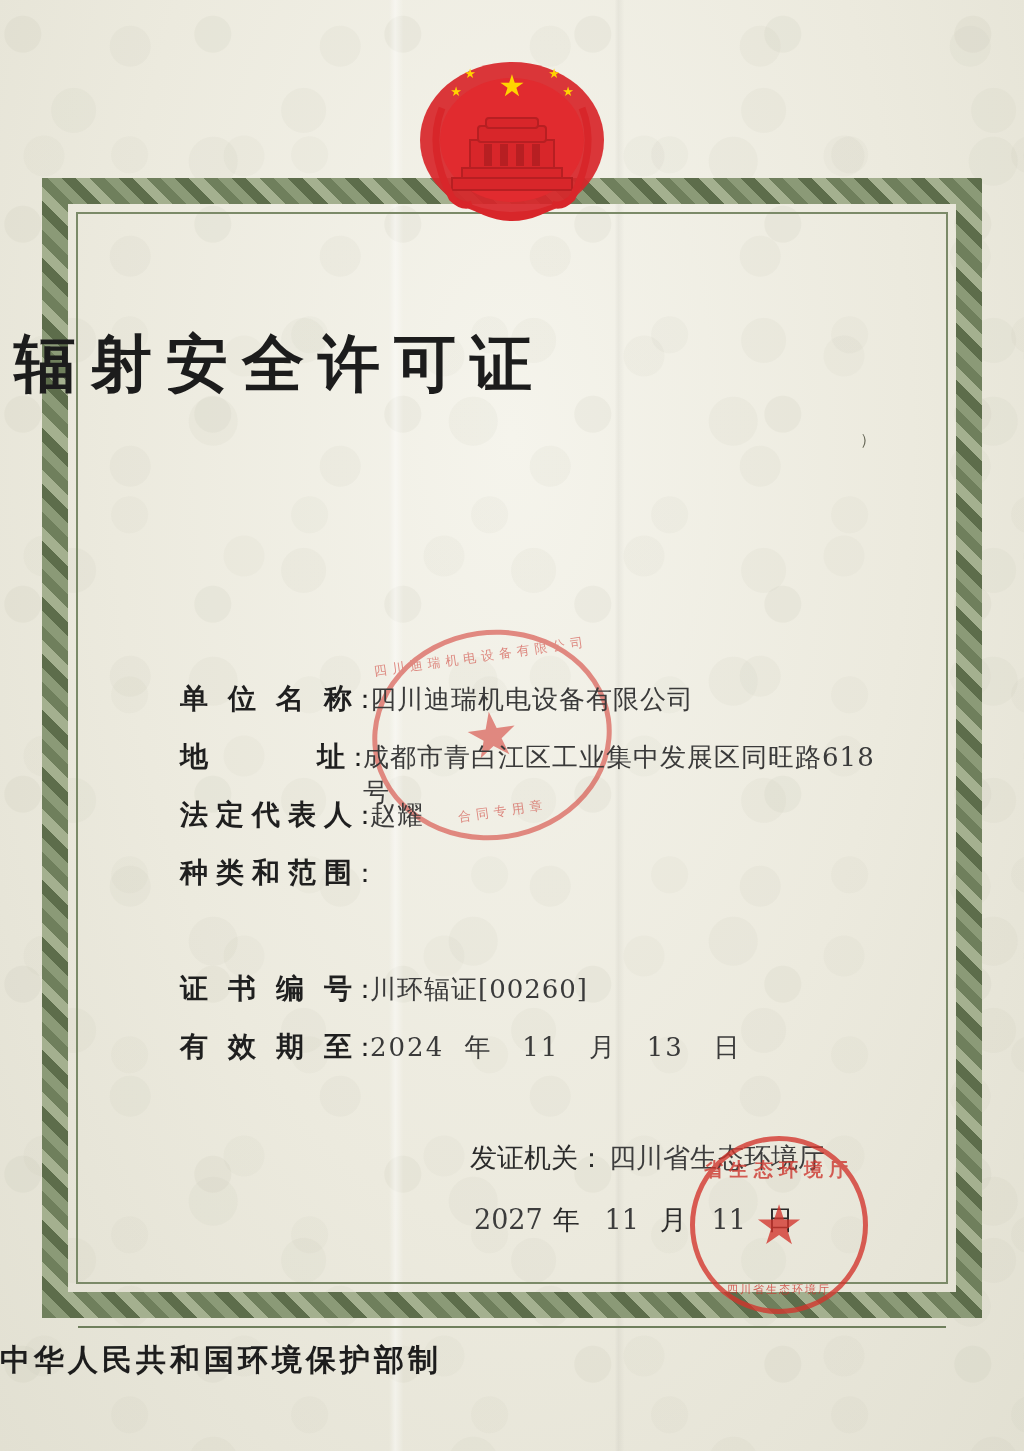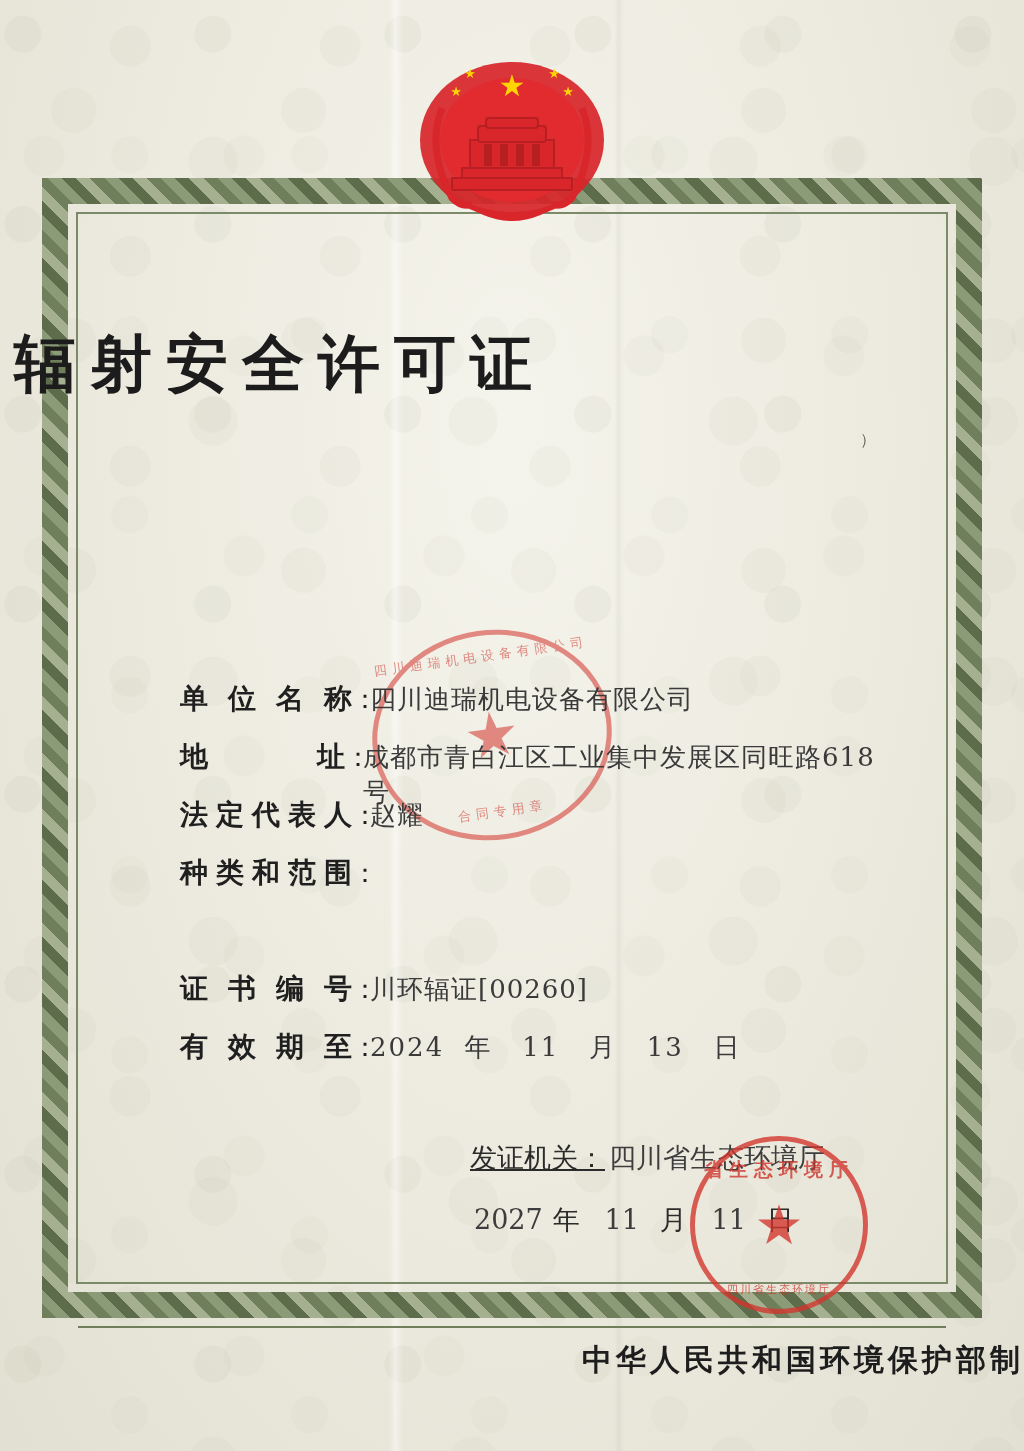--- a/index.html
+++ b/index.html
@@ -161,21 +161,21 @@
     width: 460px;
   }
   .issuer-row {
     display: flex;
     align-items: baseline;
     height: 62px;
     font-size: 27px;
     color: #2b2b2b;
     font-family: "DejaVu Serif", "Liberation Serif", serif;
   }
-  .issuer-label { font-weight: normal; text-decoration: underline; }
+  .issuer-label { font-weight: normal; }
   .issuer-value { color: #3d3d3d; margin-left: 4px; }
 
   
   .seal {
     position: absolute;
     border-radius: 50%;
     pointer-events: none;
     opacity: .72;
   }
   #seal-company {
@@ -240,21 +240,21 @@
     text-align: center;
     color: #cc332b;
     font-size: 11px;
     letter-spacing: 2px;
   }
 
   #footer {
     position: absolute;
     left: 0; right: 0;
     top: 1340px;
-    text-align: right;
+    text-align: left;
     font-size: 30px;
     font-weight: bold;
     letter-spacing: 4px;
     color: #1d1d1d;
     font-family: "DejaVu Serif", "Liberation Serif", serif;
   }
   #footer-rule {
     position: absolute;
     left: 78px;
     right: 78px;

